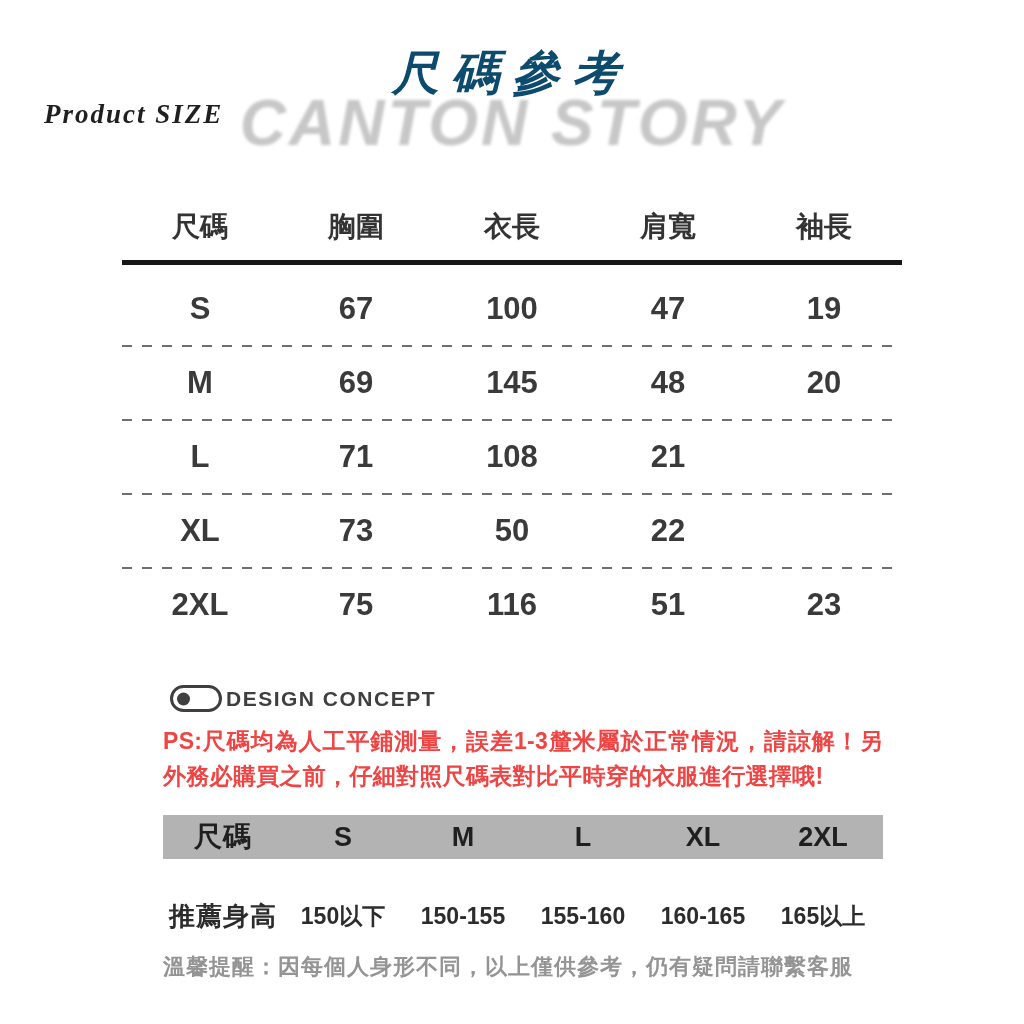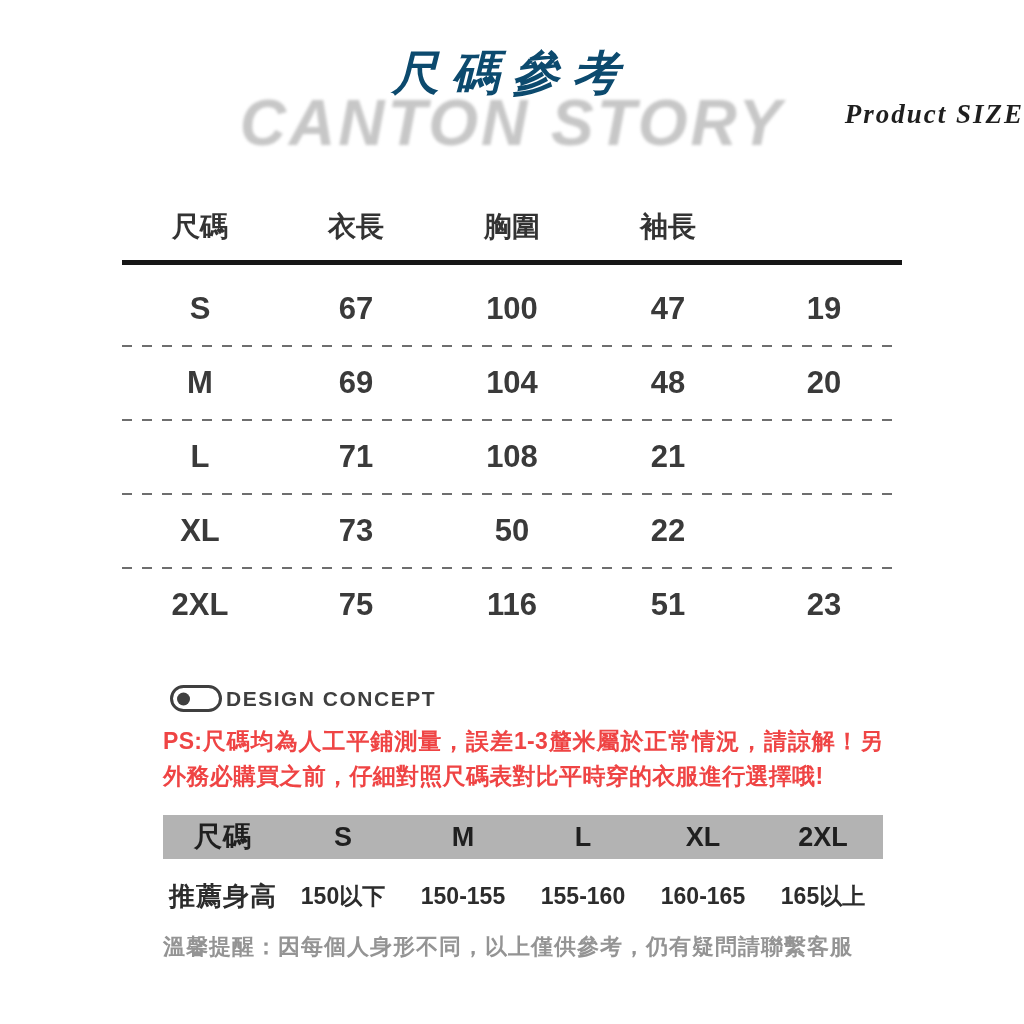--- a/index.html
+++ b/index.html
@@ -19,21 +19,21 @@
     letter-spacing:13px; color:#0c4a6e; white-space:nowrap;
   }
   .hero-watermark {
     position:absolute; top:86px; left:0; width:100%;
     text-align:center; font-size:64px; font-weight:bold; font-style:italic;
     letter-spacing:3px; color:#c7c7c7; filter:blur(1.8px);
     white-space:nowrap; z-index:0;
   }
   .hero-subtitle {
     position:absolute; top:99px; left:0; width:100%; z-index:1;
-    text-align:right;
+    text-align:left;
     font-family:"Liberation Serif","DejaVu Serif",serif;
     font-size:27px; font-weight:bold; font-style:italic;
     letter-spacing:2px; color:#1f1f1f;padding-left:44px;
   }
 
   
   .size-table { width:780px; margin:28px auto 0; }
   .st-head {
     display:grid; grid-template-columns:repeat(5,1fr);
     text-align:center; font-size:28px; font-weight:bold; color:#333;
@@ -73,21 +73,21 @@
   .rec-head {
     display:grid; grid-template-columns:repeat(6,1fr);
     background:#b3b3b3; height:44px; align-items:center; text-align:center;
     font-weight:bold; color:#1f1f1f;
   }
   .rec-head .cell { font-size:27px; }
   .rec-head .cell.label { font-size:28px; letter-spacing:1px; }
   .rec-row {
     display:grid; grid-template-columns:repeat(6,1fr);
     text-align:center; align-items:center; padding:20px 0 12px;
-    font-weight:bold; color:#2c2c2c;
+    font-weight:bold; color:#2c2c2c;margin-top:20px;
   }
   .rec-row .label { font-size:26px; letter-spacing:1px; }
   .rec-row .cell { font-size:23px; }
 
   .footer-note {
     margin-top:6px; font-size:22px; font-weight:bold;
     color:#949494; letter-spacing:1px; line-height:30px;
   }
 </style>
 </head>
@@ -97,38 +97,39 @@
 
   <div class="hero">
     <div class="hero-watermark">CANTON STORY</div>
     <div class="hero-title">尺碼參考</div>
     <div class="hero-subtitle">Product SIZE</div>
   </div>
 
   <div class="size-table">
     <div class="st-head">
       <span>尺碼</span>
+      <span>胸圍</span>
       <span>衣長</span>
-      <span>胸圍</span>
+      <span>肩寬</span>
       <span>袖長</span>
     </div>
 
     <div class="st-row first">
       <span>S</span>
       <span>67</span>
       <span>100</span>
       <span>47</span>
       <span>19</span>
     </div>
     <div class="dashline"></div>
 
     <div class="st-row">
       <span>M</span>
       <span>69</span>
-      <span>104</span>
+      <span>145</span>
       <span>48</span>
       <span>20</span>
     </div>
     <div class="dashline"></div>
 
     <div class="st-row">
       <span>L</span>
       <span>71</span>
       <span>108</span>
       <span>21</span>

